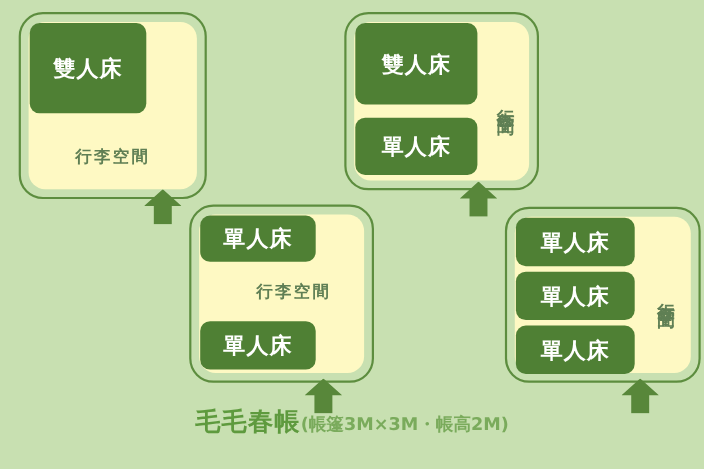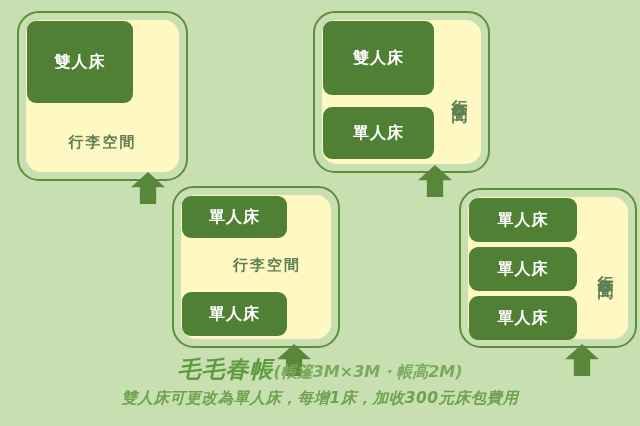--- a/index.html
+++ b/index.html
@@ -45,21 +45,21 @@
     background-position:0 0, 2px 2px;
   }
 
   
   .bed{
     position:absolute;
     background:#4f8034;
     border-radius:9px;
     color:#ffffff;
     display:flex;align-items:center;justify-content:center;
-    font-size:16px;
+    font-size:20px;
     font-weight:600;
     letter-spacing:1px;
     white-space:nowrap;
     box-sizing:border-box;
   }
 
   
   .lug{
     position:absolute;
     color:#5f7f54;
@@ -149,21 +149,20 @@
     <div class="bed" style="left:8px;top:8px;width:108px;height:44px;">單人床</div>
     <div class="bed" style="left:8px;top:57px;width:108px;height:44px;">單人床</div>
     <div class="bed" style="left:8px;top:106px;width:108px;height:44px;">單人床</div>
   </div>
 
   <div class="arrow" style="left:131px;top:172px;"></div>
   <div class="arrow" style="left:418px;top:165px;"></div>
   <div class="arrow" style="left:277px;top:344px;"></div>
   <div class="arrow" style="left:565px;top:344px;"></div>
 
-  <div class="caption" style="top:354px;font-style:italic;">
+  <div class="caption" style="top:368px;">
     <div class="cap-title-row">
       <span class="cap-title">毛毛春帳</span>
       <span class="cap-sub">(帳篷3M×3M・帳高2M)</span>
     </div>
-    <div class="cap-note">雙人床可更改為單人床，每增1床，加收300元床包費用</div>
   </div>
 
 </div>
 
 </body></html>

